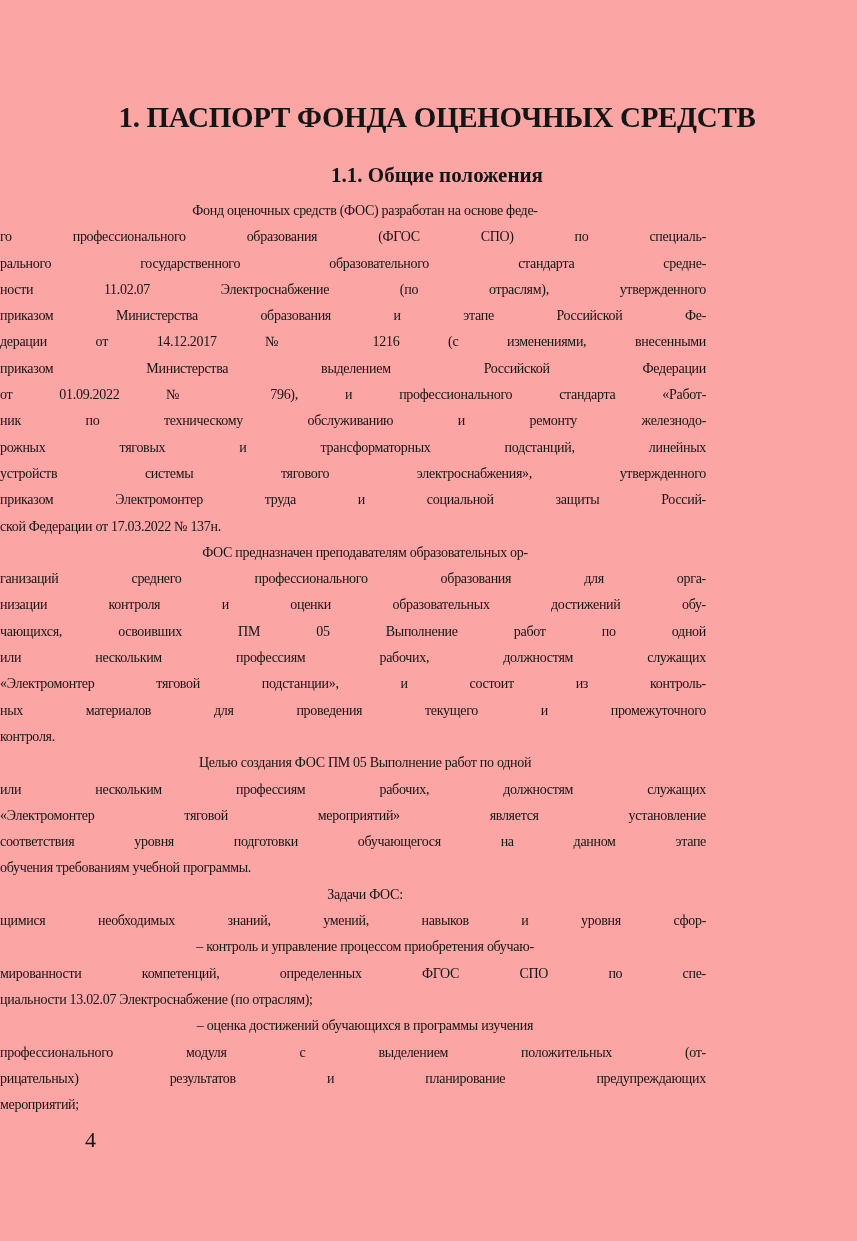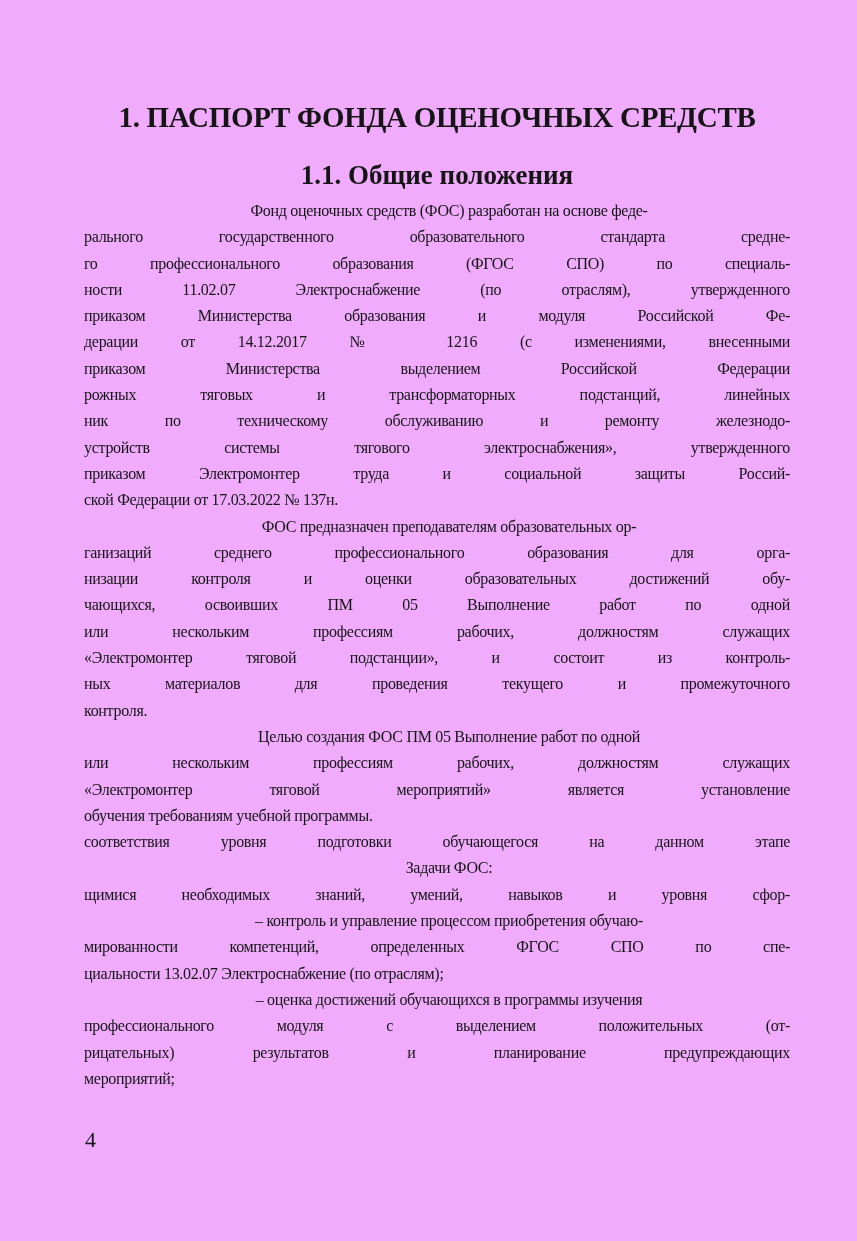--- a/index.html
+++ b/index.html
@@ -4,21 +4,21 @@
 <style>
   html, body {
     margin: 0;
     padding: 0;
     background: #ffffff;
   }
   .page {
     position: relative;
     width: 857px;
     height: 1241px;
-    background: #f0abfc;
+    background: #fca5a5;
     color: #151515;
     font-family: "Liberation Serif", "DejaVu Serif", serif;
     overflow: hidden;
   }
   .chapter-heading {
     margin: 0;
     padding-top: 101px;
     width: 706px;
     margin-left: 84px;
     text-align: center;
@@ -27,29 +27,28 @@
     font-weight: bold;
     letter-spacing: -0.3px;
     white-space: nowrap;
   }
   .section-heading {
     margin: 0;
     padding-top: 28px;
     width: 706px;
     margin-left: 84px;
     text-align: center;
-    font-size: 27px;
+    font-size: 21px;
     line-height: 28px;
     font-weight: bold;
   }
   .body-text {
-    margin-left: 84px;
     width: 706px;
     padding-top: 9px;
-    font-size: 16px;
+    font-size: 14px;
     letter-spacing: -0.3px;
   }
   .para {
     margin: 0;
   }
   .line {
     height: 26.3px;
     line-height: 26.3px;
     overflow: hidden;
     text-align: left;
@@ -78,48 +77,49 @@
 </style>
 </head>
 <body>
 
 <div class="page">
   <h1 class="chapter-heading">1. ПАСПОРТ ФОНДА ОЦЕНОЧНЫХ СРЕДСТВ</h1>
   <h2 class="section-heading">1.1. Общие положения</h2>
   <div class="body-text">
       <div class="para">
         <div class="line just indent">Фонд оценочных средств (ФОС) разработан на основе феде-</div>
+        <div class="line just">го профессионального образования (ФГОС СПО) по специаль-</div>
         <div class="line just">рального государственного образовательного стандарта средне-</div>
-        <div class="line just">го профессионального образования (ФГОС СПО) по специаль-</div>
         <div class="line just">ности 11.02.07 Электроснабжение (по отраслям), утвержденного</div>
-        <div class="line just">приказом Министерства образования и модуля Российской Фе-</div>
+        <div class="line just">приказом Министерства образования и этапе Российской Фе-</div>
         <div class="line just">дерации от 14.12.2017 № 1216 (с изменениями, внесенными</div>
         <div class="line just">приказом Министерства выделением Российской Федерации</div>
+        <div class="line just">от 01.09.2022 № 796), и профессионального стандарта «Работ-</div>
+        <div class="line just">ник по техническому обслуживанию и ремонту железнодо-</div>
         <div class="line just">рожных тяговых и трансформаторных подстанций, линейных</div>
-        <div class="line just">ник по техническому обслуживанию и ремонту железнодо-</div>
         <div class="line just">устройств системы тягового электроснабжения», утвержденного</div>
         <div class="line just">приказом Электромонтер труда и социальной защиты Россий-</div>
         <div class="line">ской Федерации от 17.03.2022 № 137н.</div>
       </div>
       <div class="para">
         <div class="line just indent">ФОС предназначен преподавателям образовательных ор-</div>
         <div class="line just">ганизаций среднего профессионального образования для орга-</div>
         <div class="line just">низации контроля и оценки образовательных достижений обу-</div>
         <div class="line just">чающихся, освоивших ПМ 05 Выполнение работ по одной</div>
         <div class="line just">или нескольким профессиям рабочих, должностям служащих</div>
         <div class="line just">«Электромонтер тяговой подстанции», и состоит из контроль-</div>
         <div class="line just">ных материалов для проведения текущего и промежуточного</div>
         <div class="line">контроля.</div>
       </div>
       <div class="para">
         <div class="line just indent">Целью создания ФОС ПМ 05 Выполнение работ по одной</div>
         <div class="line just">или нескольким профессиям рабочих, должностям служащих</div>
         <div class="line just">«Электромонтер тяговой мероприятий» является установление</div>
+        <div class="line just">соответствия уровня подготовки обучающегося на данном этапе</div>
         <div class="line">обучения требованиям учебной программы.</div>
-        <div class="line just">соответствия уровня подготовки обучающегося на данном этапе</div>
       </div>
       <div class="para">
         <div class="line indent">Задачи ФОС:</div>
       </div>
       <div class="para">
         <div class="line just">щимися необходимых знаний, умений, навыков и уровня сфор-</div>
         <div class="line just indent">– контроль и управление процессом приобретения обучаю-</div>
         <div class="line just">мированности компетенций, определенных ФГОС СПО по спе-</div>
         <div class="line">циальности 13.02.07 Электроснабжение (по отраслям);</div>
       </div>

